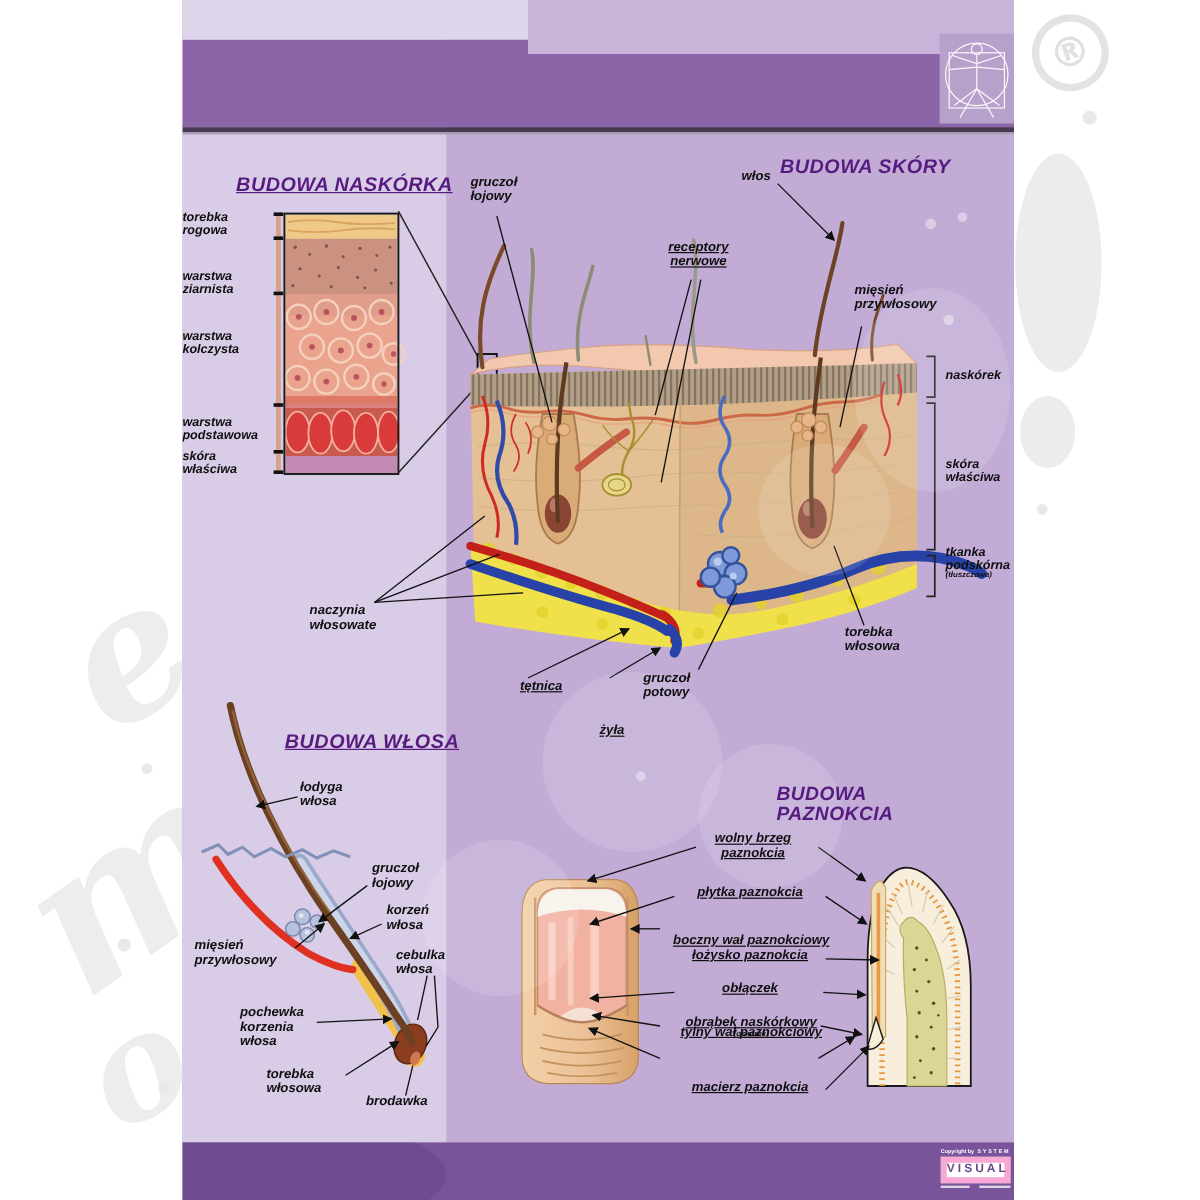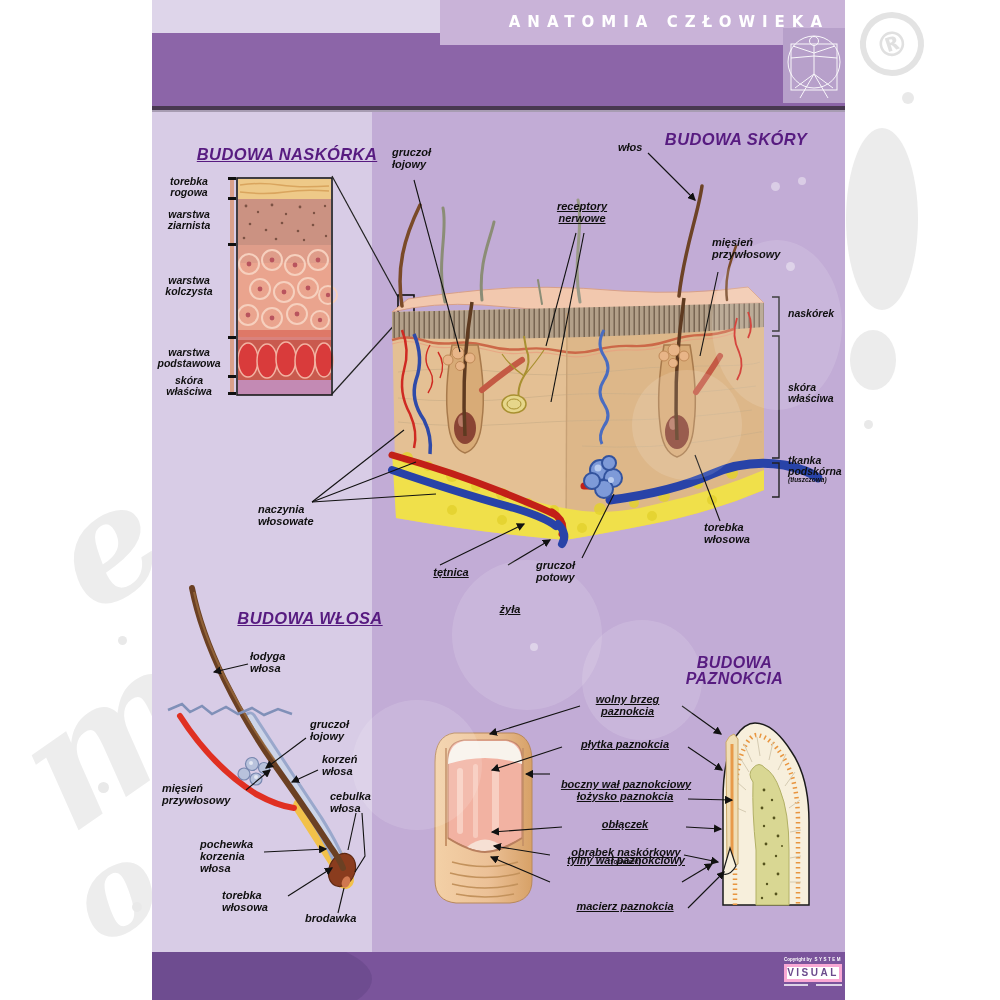--- a/index.html
+++ b/index.html
@@ -28,32 +28,32 @@
      text-shadow:1px 1px 0 #d8d3de,2px 2px 0 #9a92a4,3px 3px 3px rgba(30,18,45,.95),-1px -1px 0 #ffffff;}
   
   .art{position:absolute;left:0;top:0;z-index:4;}
   .wm-on{position:absolute;border-radius:50%;background:rgba(255,255,255,.13);z-index:5;}
   .wm-ondot{position:absolute;border-radius:50%;background:rgba(255,255,255,.4);z-index:5;}
   
   .lbl{position:absolute;font:italic bold 11px/1.07 "Liberation Sans",sans-serif;color:#0f0f0f;z-index:7;}
   .sm{font-size:10.5px;}
   .sub{display:block;font-size:6.5px;font-weight:bold;}
   .ctr{text-align:center;text-decoration:underline;}
-  .rgt{text-align:center;}
+  .rgt{text-align:left;}
   .stitle{position:absolute;font:italic bold 16.5px/1 "Liberation Sans",sans-serif;color:#571b80;
           letter-spacing:.4px;z-index:7;}
   
   .footer{position:absolute;left:0;top:952px;width:693px;height:48px;background:#7a549b;overflow:hidden;z-index:6;}
   .footer-blob{position:absolute;left:-40px;top:-18px;width:260px;height:90px;background:#6b4a8c;
                border-radius:50%;opacity:.75;}
   .logo{position:absolute;left:632px;top:5px;width:58px;z-index:2;}
   .logo-top{display:flex;justify-content:space-between;color:#fff;font:bold 4.5px/1.4 "Liberation Sans",sans-serif;}
   .logo-sys{letter-spacing:1.5px;}
   .logo-box{margin-top:1px;background:#ffffff;color:#6b4a8c;text-align:center;
-            font:bold 10px/12px "Liberation Sans",sans-serif;letter-spacing:2.5px;border:3px solid #f9a8d4;}
+            font:bold 10px/12px "Liberation Sans",sans-serif;letter-spacing:2.5px;border:5px solid #f9a8d4;}
   .logo-fine{display:flex;justify-content:space-between;margin-top:2px;}
   .logo-fine div{height:2px;background:rgba(255,255,255,.75);}
   .lf1{width:24px;} .lf2{width:26px;}
 </style>
 </head>
 <body>
 
 <div class="canvas">
 
   <div class="wm-reg">®</div>
@@ -69,21 +69,20 @@
   <div class="wm-dot" style="left:132px;top:902px;width:10px;height:10px;"></div>
 
   <div class="poster">
     <div class="leftcol"></div>
 
     <div class="band"></div>
     <div class="band-edge"></div>
     <div class="band-edge2"></div>
     <div class="strip-left"></div>
     <div class="strip-right"></div>
-    <div class="brand">ANATOMIA CZŁOWIEKA</div>
     <div class="vitruvian">
       <svg width="62" height="75" viewBox="0 0 62 75">
         <g stroke="#ffffff" stroke-width="1" fill="none" opacity=".92">
           <circle cx="31" cy="34" r="26"></circle>
           <rect x="8" y="16" width="46" height="46"></rect>
           <circle cx="31" cy="13" r="4.5"></circle>
           <line x1="31" y1="18" x2="31" y2="46"></line>
           <line x1="31" y1="25" x2="10" y2="18"></line>
             <line x1="31" y1="25" x2="52" y2="18"></line>
           <line x1="31" y1="28" x2="8" y2="30"></line>
@@ -424,21 +423,21 @@
     <div class="wm-ondot" style="left:646px;top:177px;width:8px;height:8px;"></div>
     <div class="wm-ondot" style="left:634px;top:262px;width:9px;height:9px;"></div>
     <div class="wm-ondot" style="left:378px;top:643px;width:8px;height:8px;"></div>
 
     <div class="stitle ctr" style="left:30px;top:146px;width:210px;">BUDOWA NASKÓRKA</div>
     <div class="stitle rgt" style="left:498px;top:131px;width:172px;">BUDOWA SKÓRY</div>
     <div class="stitle ctr" style="left:38px;top:610px;width:240px;">BUDOWA WŁOSA</div>
     <div class="stitle rgt" style="left:495px;top:655px;width:175px;font-size:16px;">BUDOWA PAZNOKCIA</div>
 
     <div class="lbl rgt sm" style="left:0;top:176px;width:74px;">torebka rogowa</div>
-    <div class="lbl rgt sm" style="left:0;top:209px;width:74px;">warstwa ziarnista</div>
+    <div class="lbl rgt sm" style="left:0;top:225px;width:74px;">warstwa ziarnista</div>
     <div class="lbl rgt sm" style="left:0;top:275px;width:74px;">warstwa kolczysta</div>
     <div class="lbl rgt sm" style="left:0;top:347px;width:74px;">warstwa podstawowa</div>
     <div class="lbl rgt sm" style="left:0;top:375px;width:74px;">skóra właściwa</div>
 
     <div class="lbl" style="left:240px;top:147px;width:72px;">gruczoł łojowy</div>
     <div class="lbl ctr" style="left:398px;top:201px;width:64px;">receptory nerwowe</div>
     <div class="lbl" style="left:466px;top:142px;width:44px;">włos</div>
     <div class="lbl" style="left:560px;top:237px;width:100px;">mięsień przywłosowy</div>
     <div class="lbl sm" style="left:636px;top:308px;width:57px;">naskórek</div>
     <div class="lbl sm" style="left:636px;top:382px;width:57px;">skóra właściwa</div>

